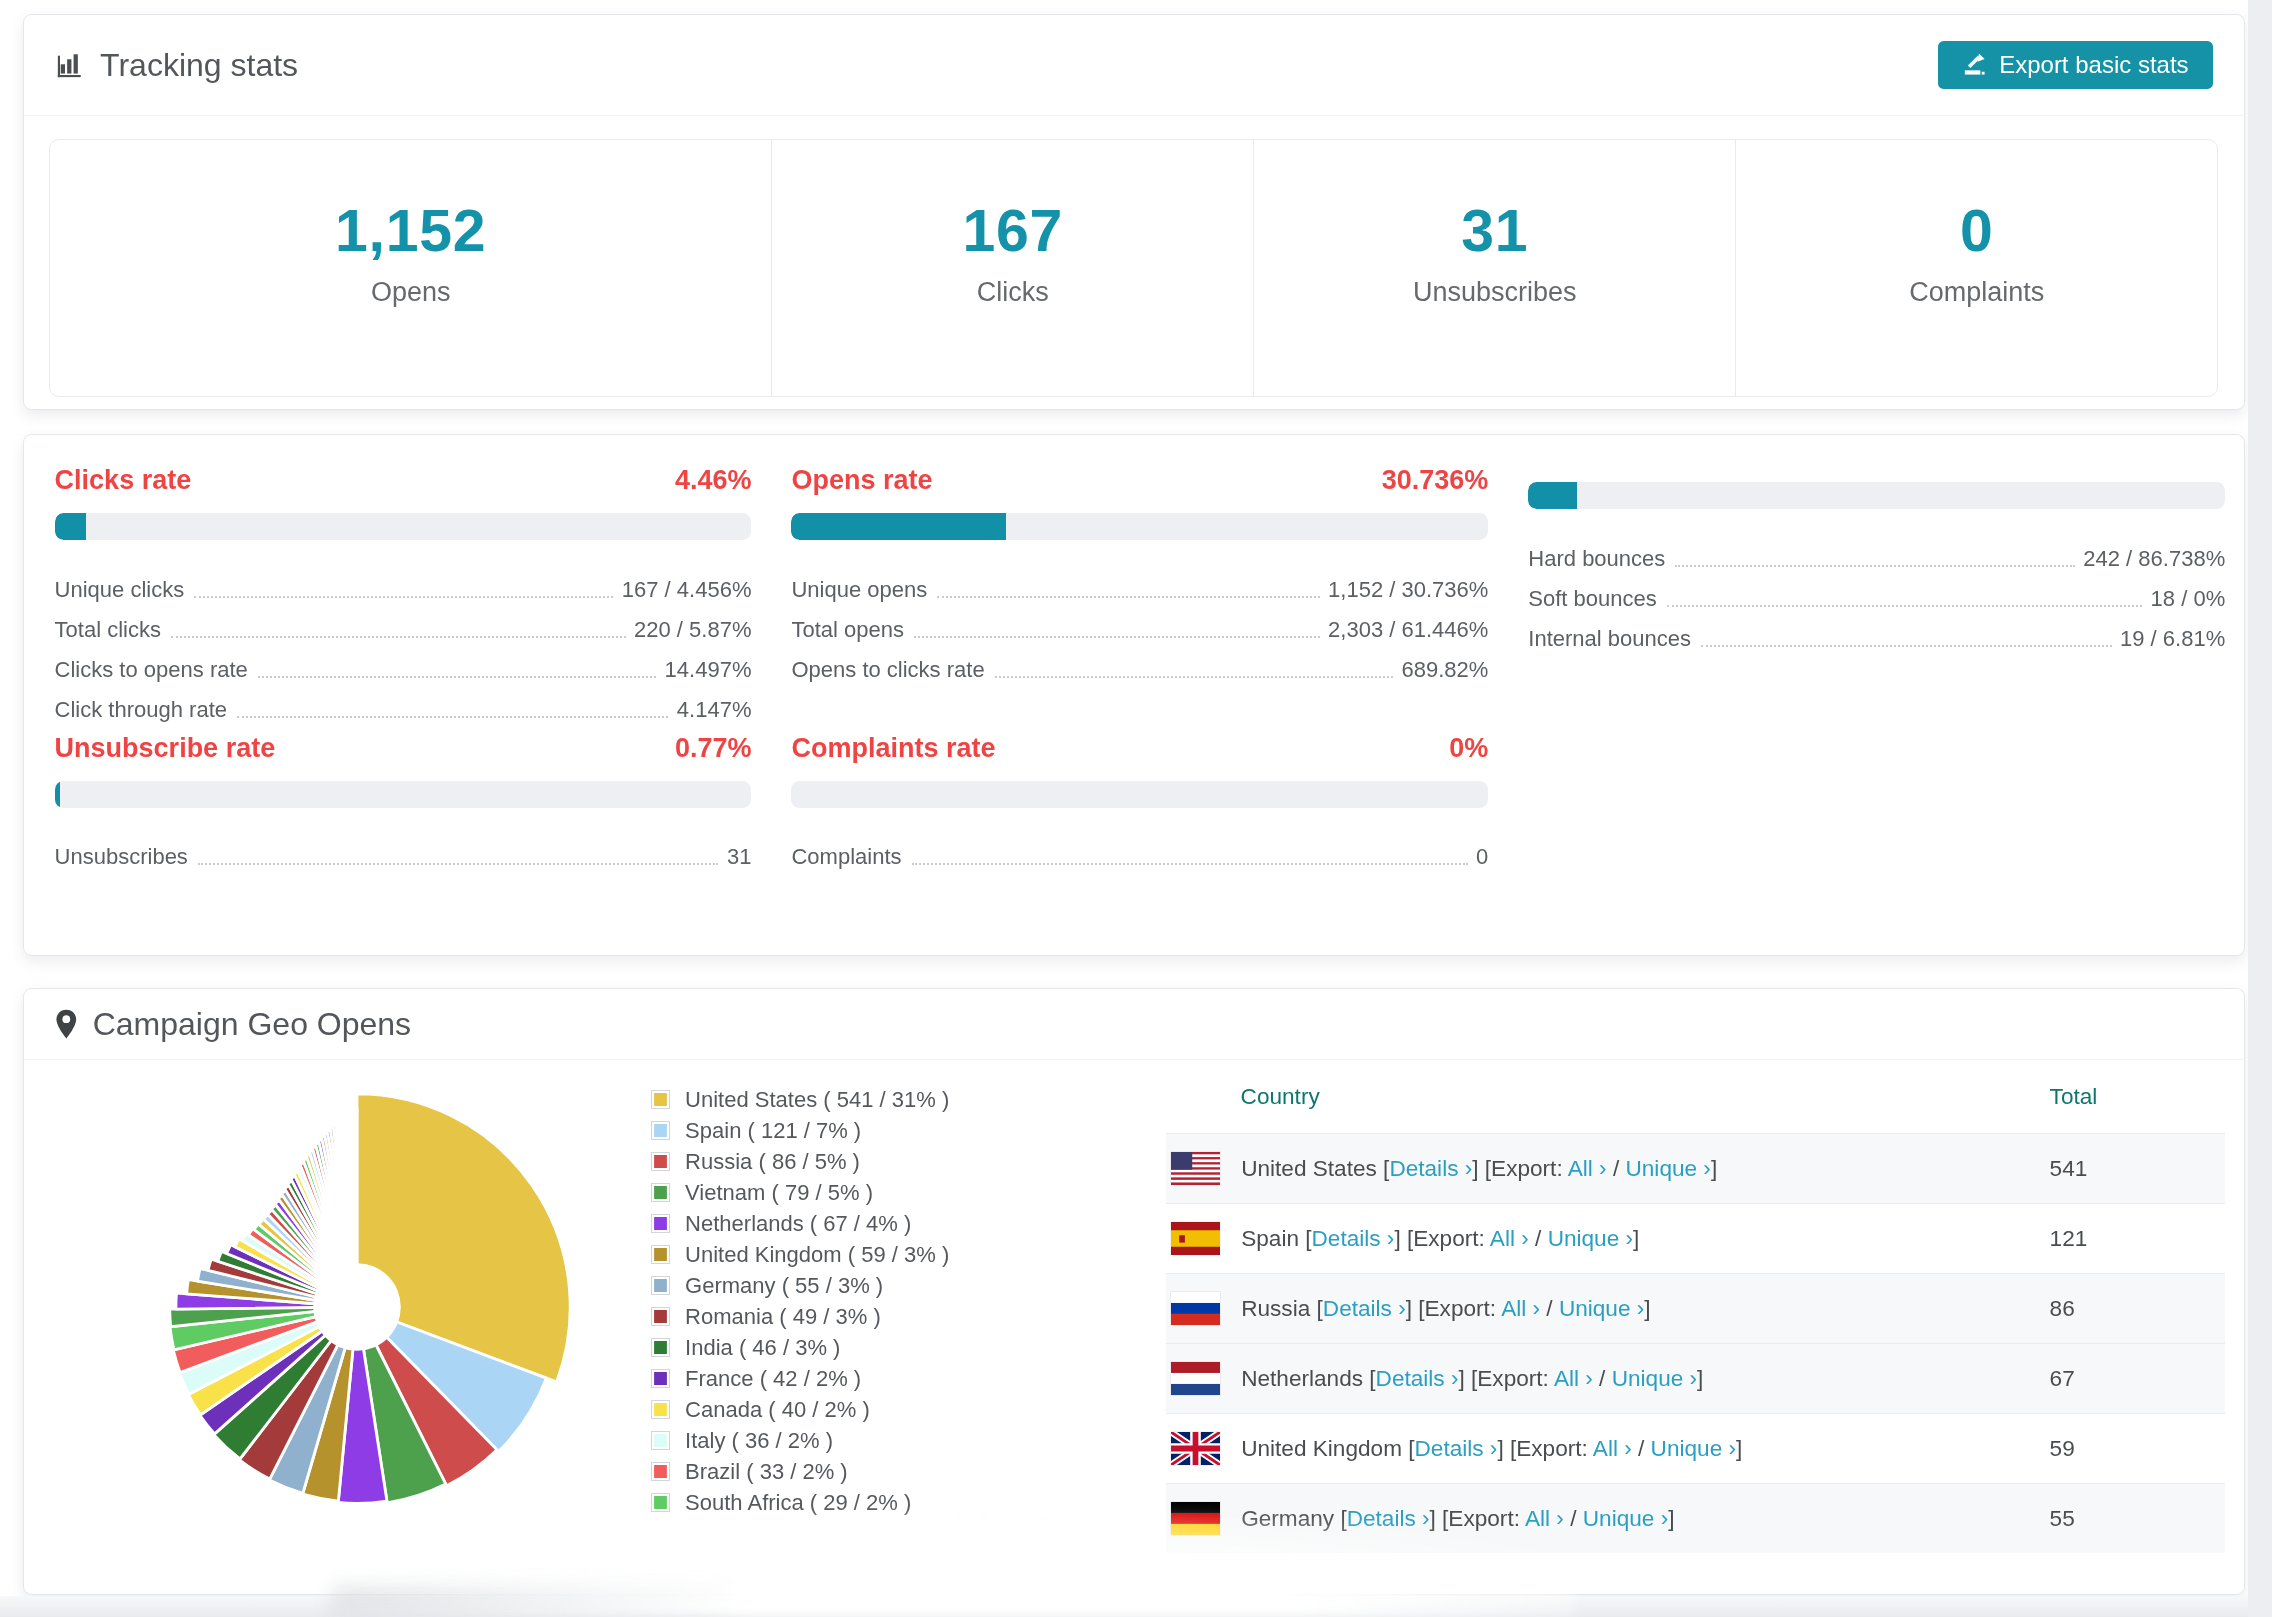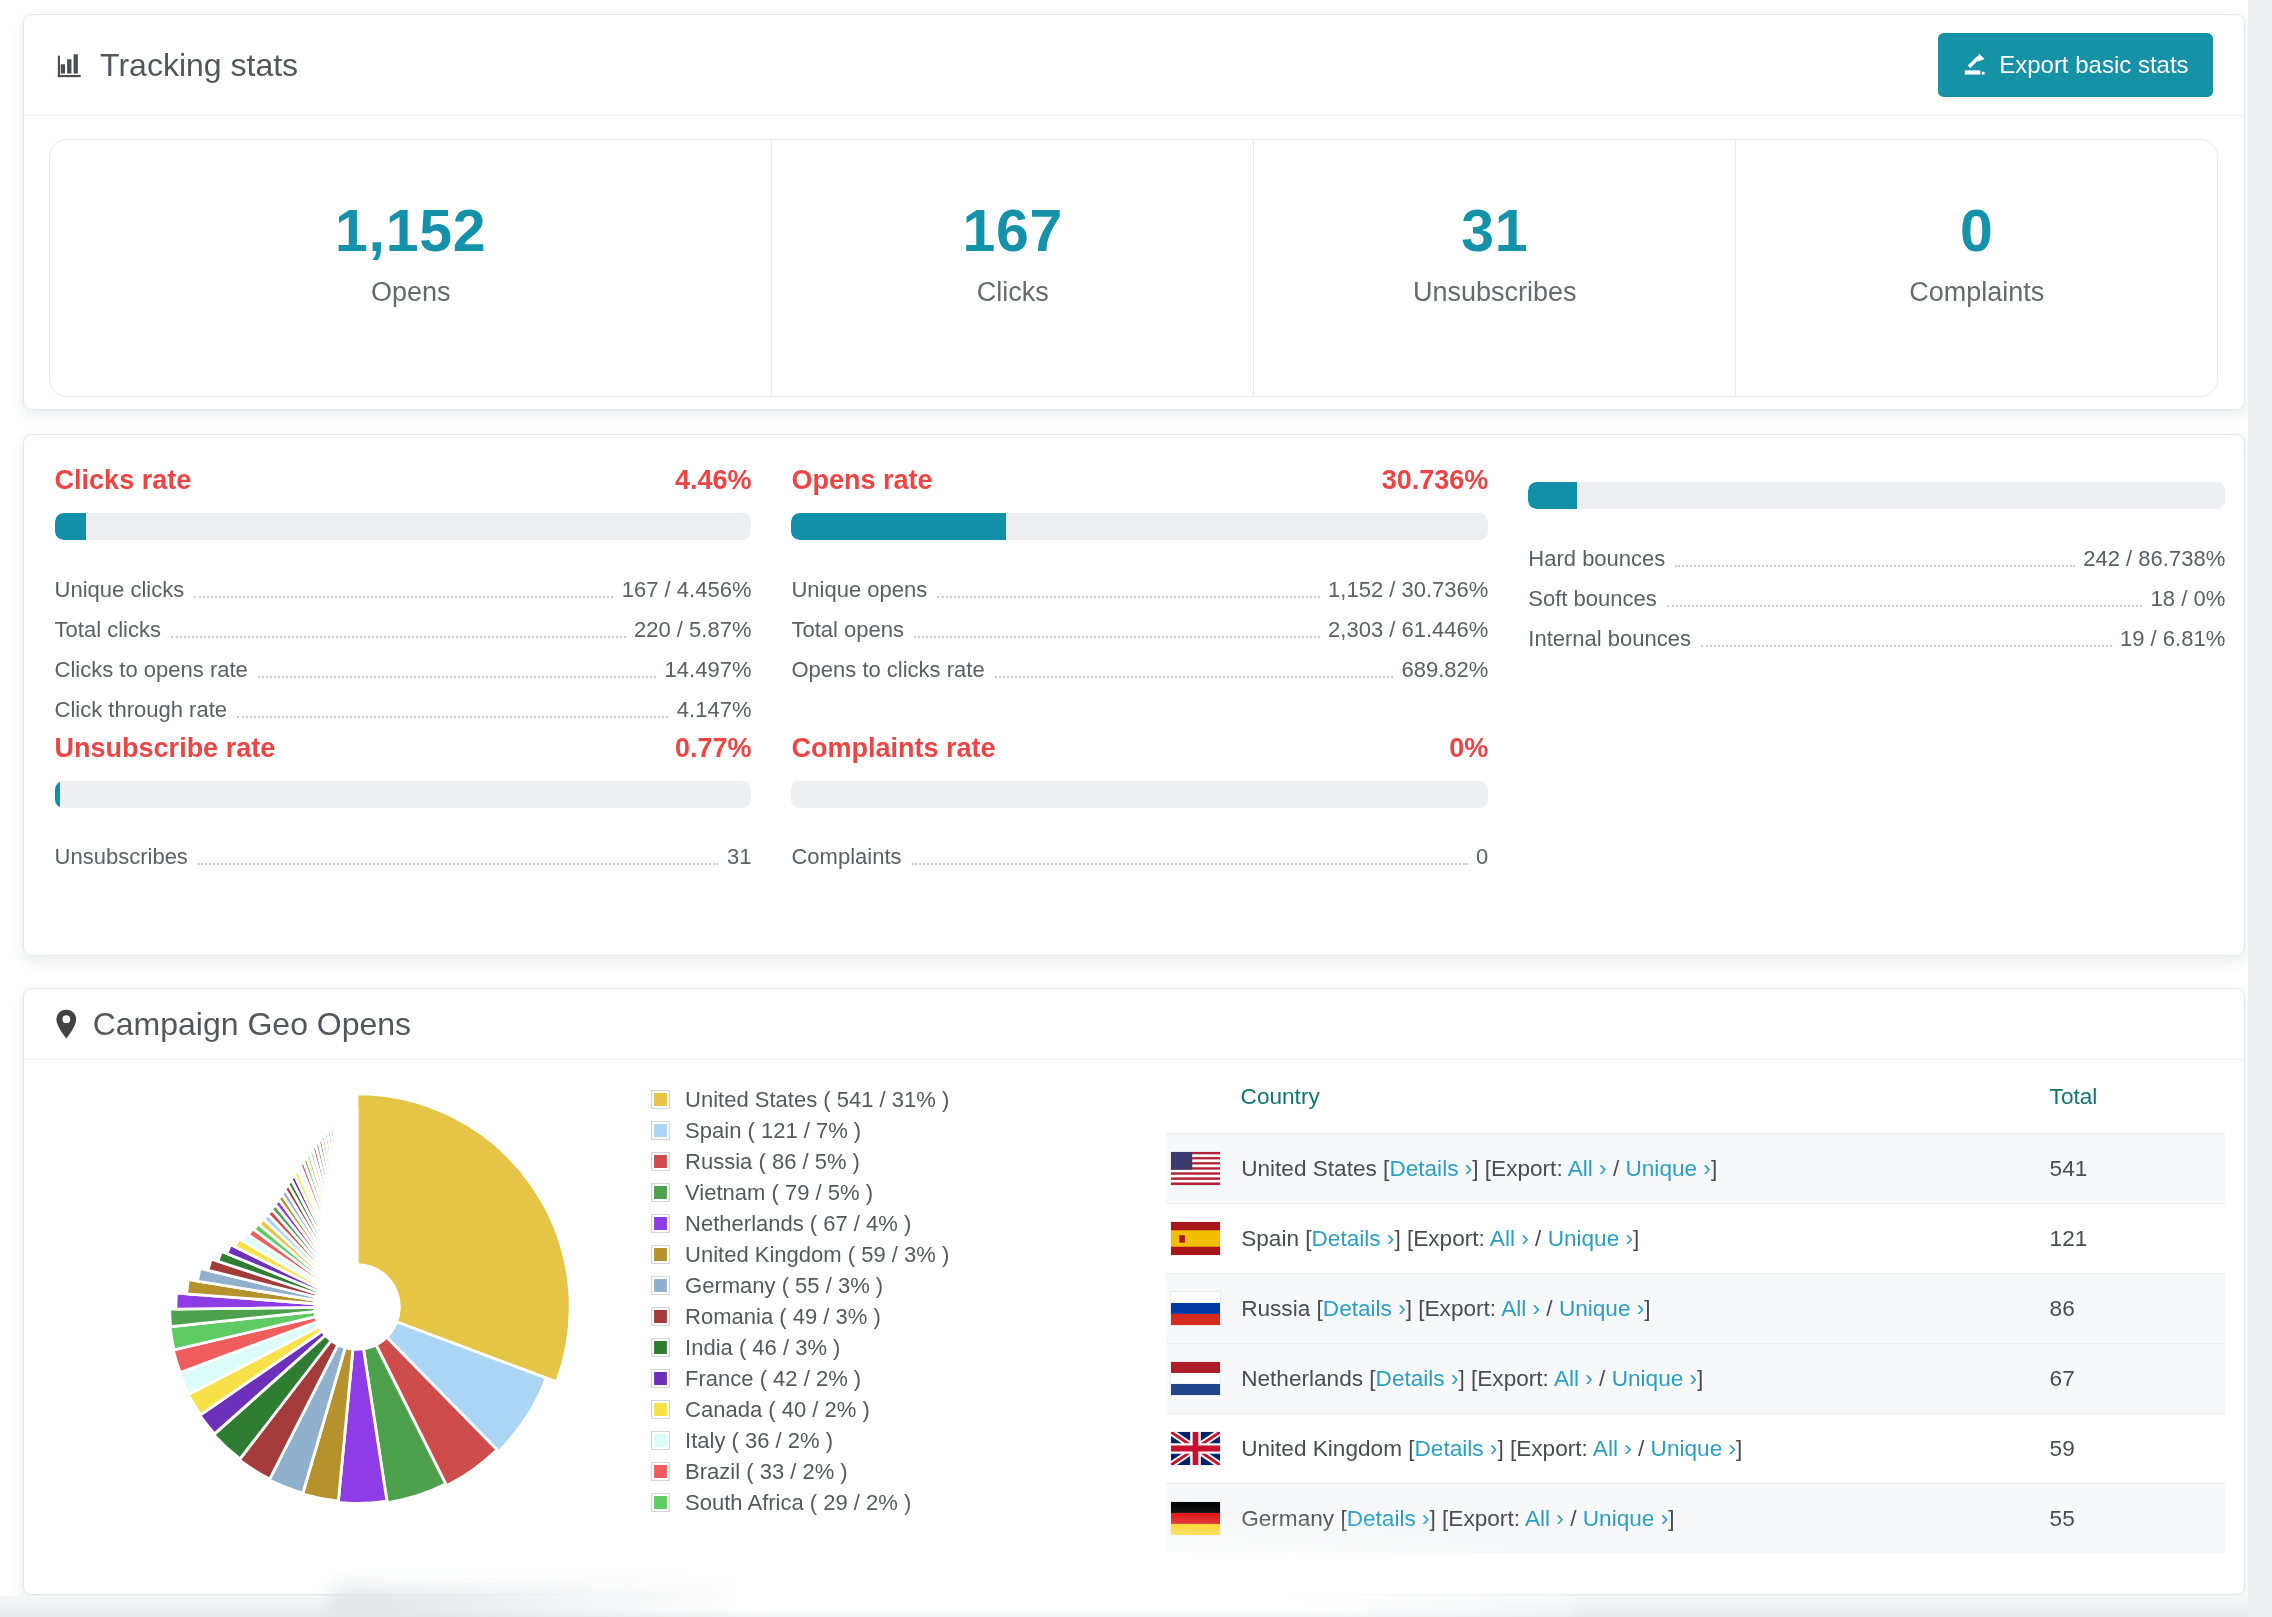--- a/index.html
+++ b/index.html
@@ -18,25 +18,25 @@
   #card-geo      { top:988px; height:607px; overflow:hidden; }
 
   
   .card-header { height:101px; display:flex; align-items:center;
                  padding:0 31px; border-bottom:1.4px solid #f0f2f4; }
   .card-title  { font-size:32px; color:#53575b; margin-left:15.5px; font-weight:400; }
   .spacer { flex:1; }
 
   .btn-export { display:flex; align-items:center; gap:11.3px; background:#1692a7;
                 color:#fff; font-size:24px; border:none; border-radius:5.6px;
-                padding:11.3px 24px; height:64px; cursor:pointer; }
+                padding:11.3px 24px; height:48px; cursor:pointer; }
 
   
   #stats { position:absolute; left:25.4px; right:25.4px; top:124px; height:258px;
-           border:0.7px solid #e9ebee; border-radius:18px; display:flex; }
+           border:0.7px solid #e9ebee; border-radius:10px; display:flex; }
   .statbox { flex:1; display:flex; flex-direction:column; align-items:center;
              justify-content:center; padding-bottom:31px; }
   .statbox.wide { flex:1.5; }
   .statbox + .statbox { border-left:0.7px solid #e9ebee; }
   .statnum   { font-size:59px; font-weight:bold; color:#1392a9; letter-spacing:0.7px; }
   .statlabel { font-size:27px; color:#66696d; margin-top:11.3px; }
 
   
   .rblock { }
   .rhead  { display:flex; justify-content:space-between; align-items:baseline; }

